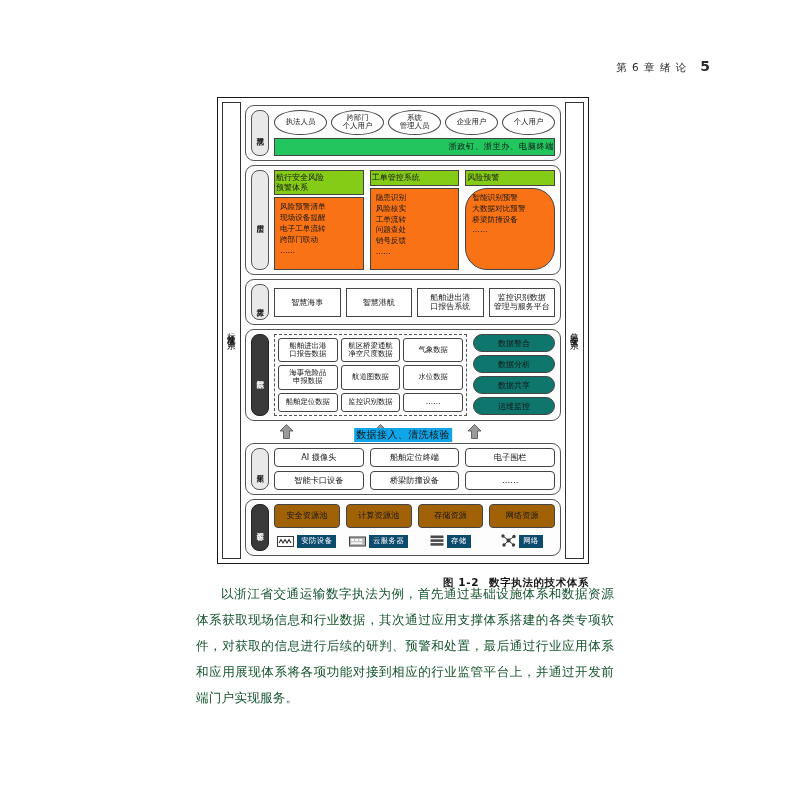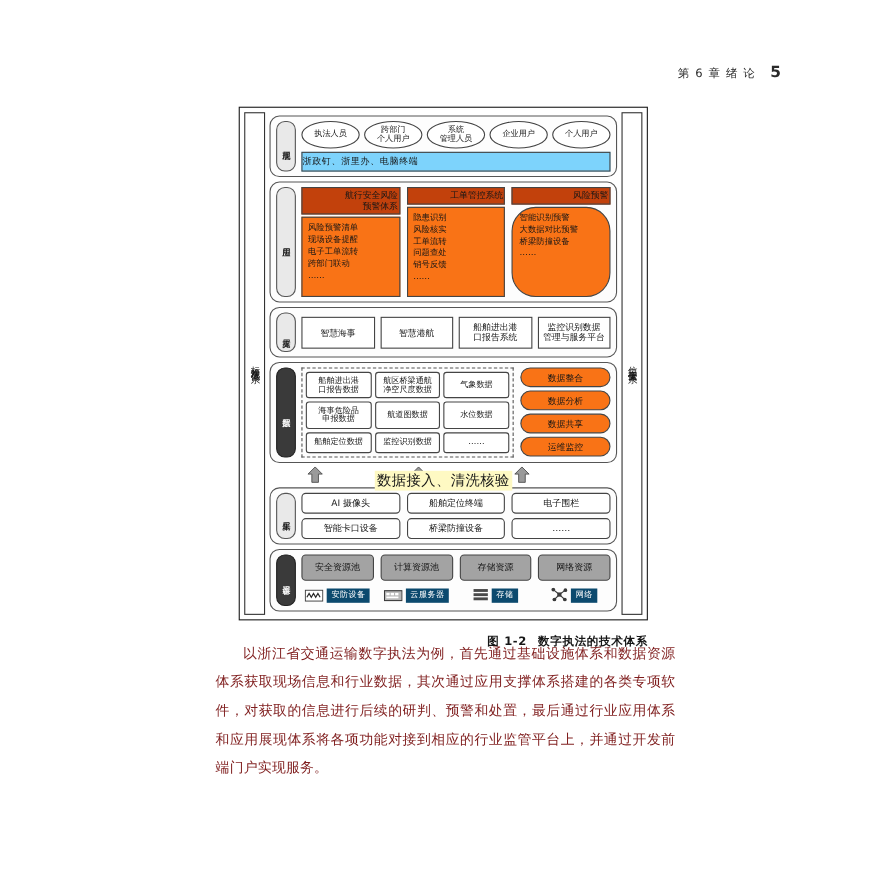--- a/index.html
+++ b/index.html
@@ -115,36 +115,36 @@
     font-size: 7.4px;
     line-height: 1.12;
     padding: 3px 1px;
     box-sizing: border-box;
     display: flex; align-items: center; justify-content: center;
     min-height: 22px;
   }
   .ellipse em { font-style: normal; display: block; }
   .wide-bar {
     border: 1px solid #444;
-    background: #7dd3fc;
+    background: #22c55e;
     font-size: 8.2px;
-    text-align: left;
+    text-align: right;
     padding: 2.5px 0;
     letter-spacing: 0.6px;
   }
 
   
   .app-cols {
     display: flex; gap: 6px;
   }
   .app-col { flex: 1 1 0; display: flex; flex-direction: column; min-width: 0; }
   .app-head {
     border: 1px solid #444;
-    background: #c2410c;
-    text-align: right;
+    background: #84cc16;
+    text-align: left;
     font-size: 8px;
     line-height: 1.18;
     padding: 2.5px 1px;
     margin-bottom: 2px;
   }
   .app-head.tall { padding: 2.5px 1px; }
   .app-list {
     border: 1px solid #444;
     background: #f97316;
     font-size: 7.6px;
@@ -194,21 +194,21 @@
     display: flex; align-items: center; justify-content: center;
     box-sizing: border-box;
   }
   .data-right {
     flex: none; width: 82px;
     display: flex; flex-direction: column; gap: 3px; justify-content: space-between;
   }
   .data-pill {
     border: 1px solid #444;
     border-radius: 9px;
-    background: #f97316;
+    background: #0f766e;
     text-align: center;
     font-size: 8px;
     padding: 2.5px 0;
   }
 
   
   .arrow-band {
     position: relative;
     height: 16px;
     margin: -1px 0 -1px 0;
@@ -216,23 +216,23 @@
   .arrow {
     position: absolute;
     top: 0;
     width: 15px; height: 15px;
   }
   .arrow svg { display: block; }
   .arrow-label {
     position: absolute;
     left: 50%; transform: translateX(-50%);
     top: 4px;
-    font-size: 13px;
+    font-size: 10px;
     letter-spacing: 0.4px;
-    background: #fef9c3;
+    background: #0ea5e9;
     padding: 0 2px;
     white-space: nowrap;
   }
 
   
   .coll-grid {
     display: grid;
     grid-template-columns: 1fr 1fr 1fr;
     gap: 4px 6px;
   }
@@ -250,21 +250,21 @@
 
   
   .dev-grid {
     display: grid;
     grid-template-columns: 1fr 1fr 1fr 1fr;
     gap: 4px 6px;
   }
   .dev-pool {
     border: 1px solid #444;
     border-radius: 4px;
-    background: #a3a3a3;
+    background: #a16207;
     text-align: center;
     font-size: 8.2px;
     padding: 3px 1px;
     min-height: 16px;
     display: flex; align-items: center; justify-content: center;
   }
   .dev-icon-cell {
     display: flex; align-items: center; justify-content: center; gap: 3px;
   }
   .dev-ico { flex: none; display: block; }
@@ -291,21 +291,21 @@
   .body-par {
     position: absolute;
     left: 196px; top: 568px;
     width: 418px;
     font-family: "DejaVu Serif", "Liberation Serif", serif;
     font-size: 12.6px;
     line-height: 2.08;
     text-align: justify;
     text-indent: 25px;
     letter-spacing: 0.2px;
-    color: #7f1d1d;
+    color: #14532d;
   }
 </style>
 </head>
 <body>
 
 <div class="runhead">
   <span>第 6 章   绪   论</span>
   <span class="pg">5</span>
 </div>
 

